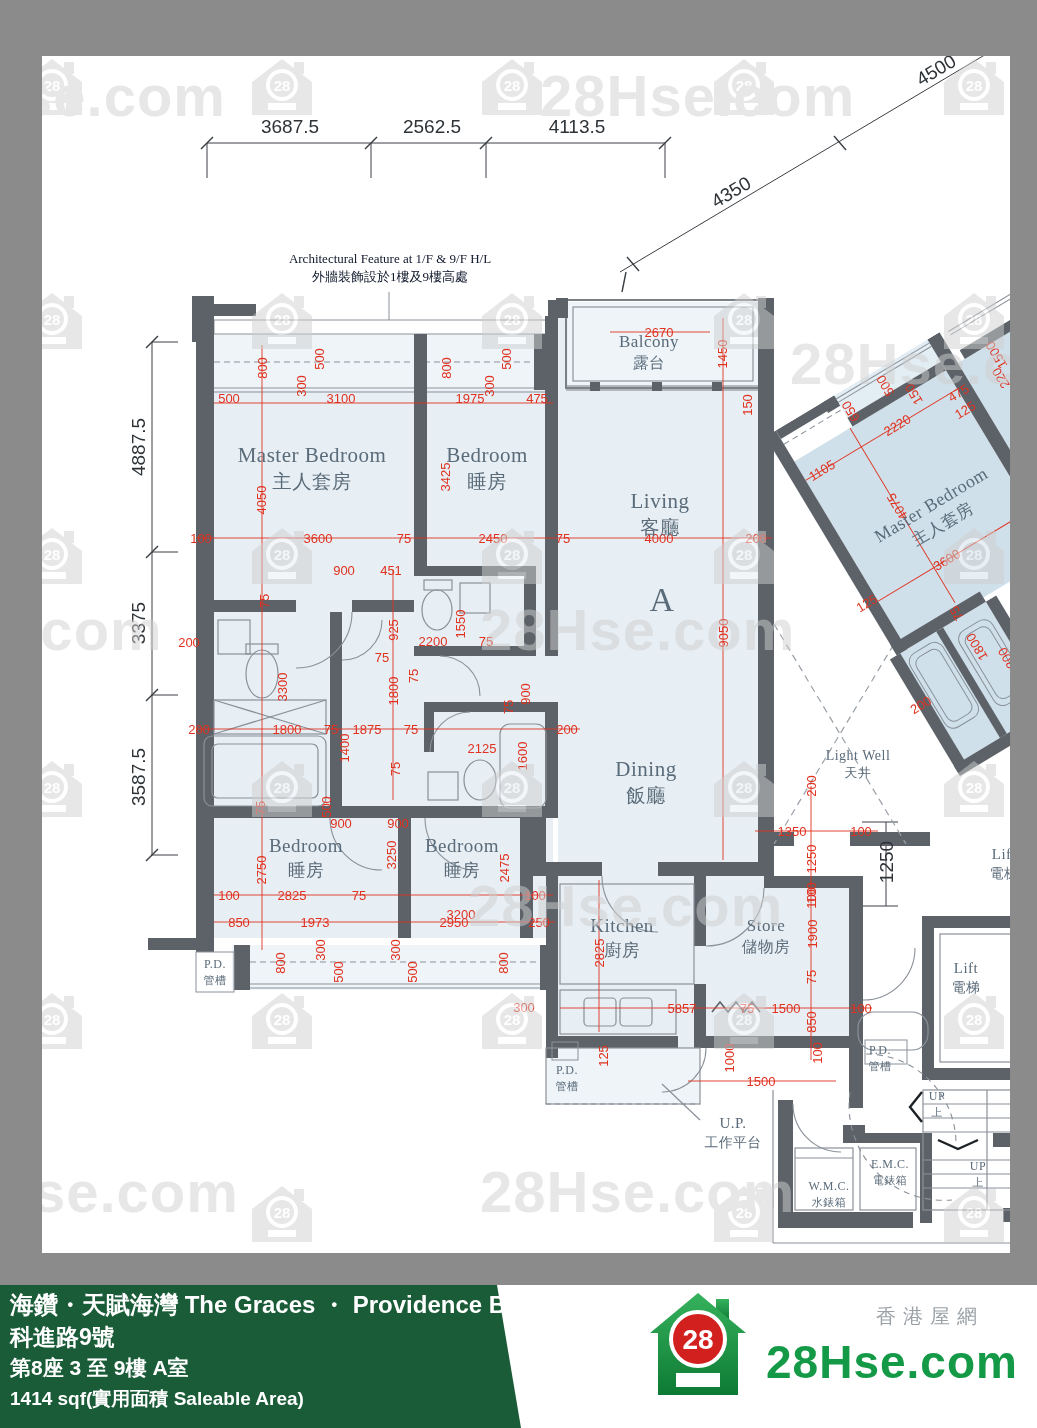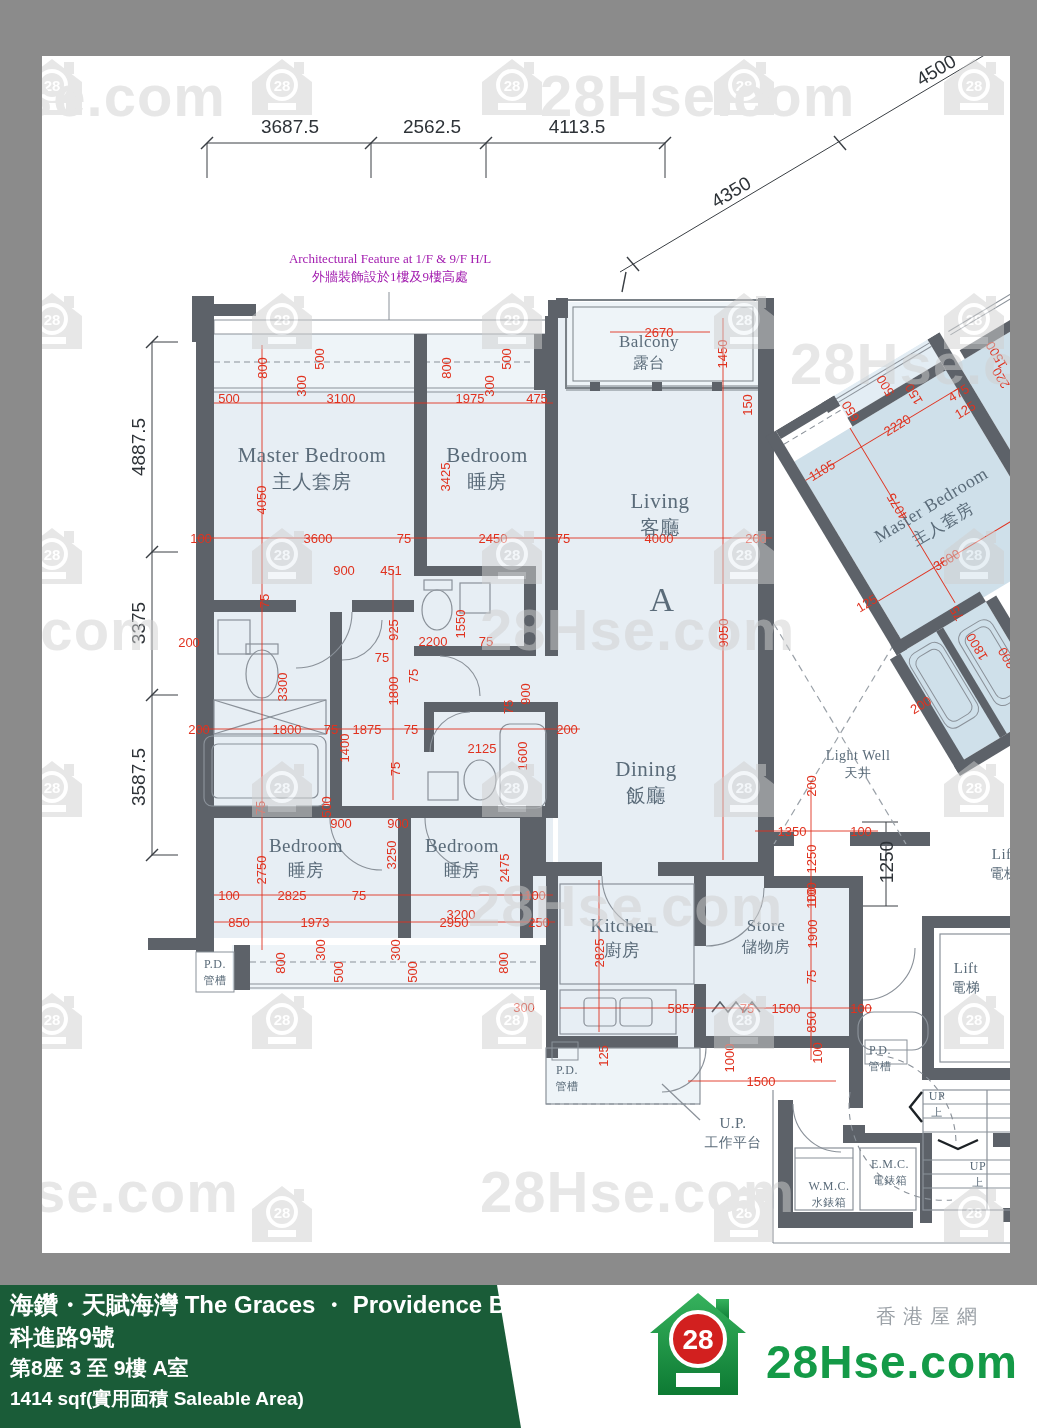--- a/index.html
+++ b/index.html
@@ -17,21 +17,21 @@
   .frame-top{left:0;top:0;width:1037px;height:56px;}
   .frame-left{left:0;top:0;width:42px;height:1285px;}
   .frame-right{left:1010px;top:0;width:27px;height:1285px;}
   .frame-bottom{left:0;top:1253px;width:1037px;height:32px;}
   
   .dim{position:absolute;font-size:13px;line-height:1;color:#e0321f;white-space:nowrap;z-index:11;}
   .dimb{position:absolute;font-size:19px;line-height:1;color:#2e3338;white-space:nowrap;z-index:11;}
   .rlab{position:absolute;text-align:center;color:#5a6b79;font-family:"Liberation Serif","DejaVu Serif",serif;
         line-height:1.3;letter-spacing:.5px;white-space:nowrap;z-index:12;}
   .rlab .zh{display:block;font-size:.92em;}
-  .ann{position:absolute;text-align:center;color:#a21caf;font-family:"Liberation Serif","DejaVu Serif",serif;
+  .ann{position:absolute;text-align:center;color:#0f172a;font-family:"Liberation Serif","DejaVu Serif",serif;
        font-size:13px;line-height:1.35;white-space:nowrap;z-index:12;}
   
   .wmt{position:absolute;font-weight:bold;font-size:58px;letter-spacing:1px;color:#d0d0d0;
        font-family:"Liberation Sans",sans-serif;}
   .wmi{position:absolute;width:64px;height:58px;}
   
   .footer{position:absolute;left:0;top:1285px;width:1037px;height:143px;background:#fff;z-index:40;}
   .footer-green{position:absolute;left:0;top:0;width:100%;height:100%;background:#1a5c38;
                 clip-path:polygon(0 0,497px 0,521px 100%,0 100%);}
   .ftxt{position:absolute;left:10px;color:#fff;font-weight:bold;z-index:41;white-space:nowrap;}

